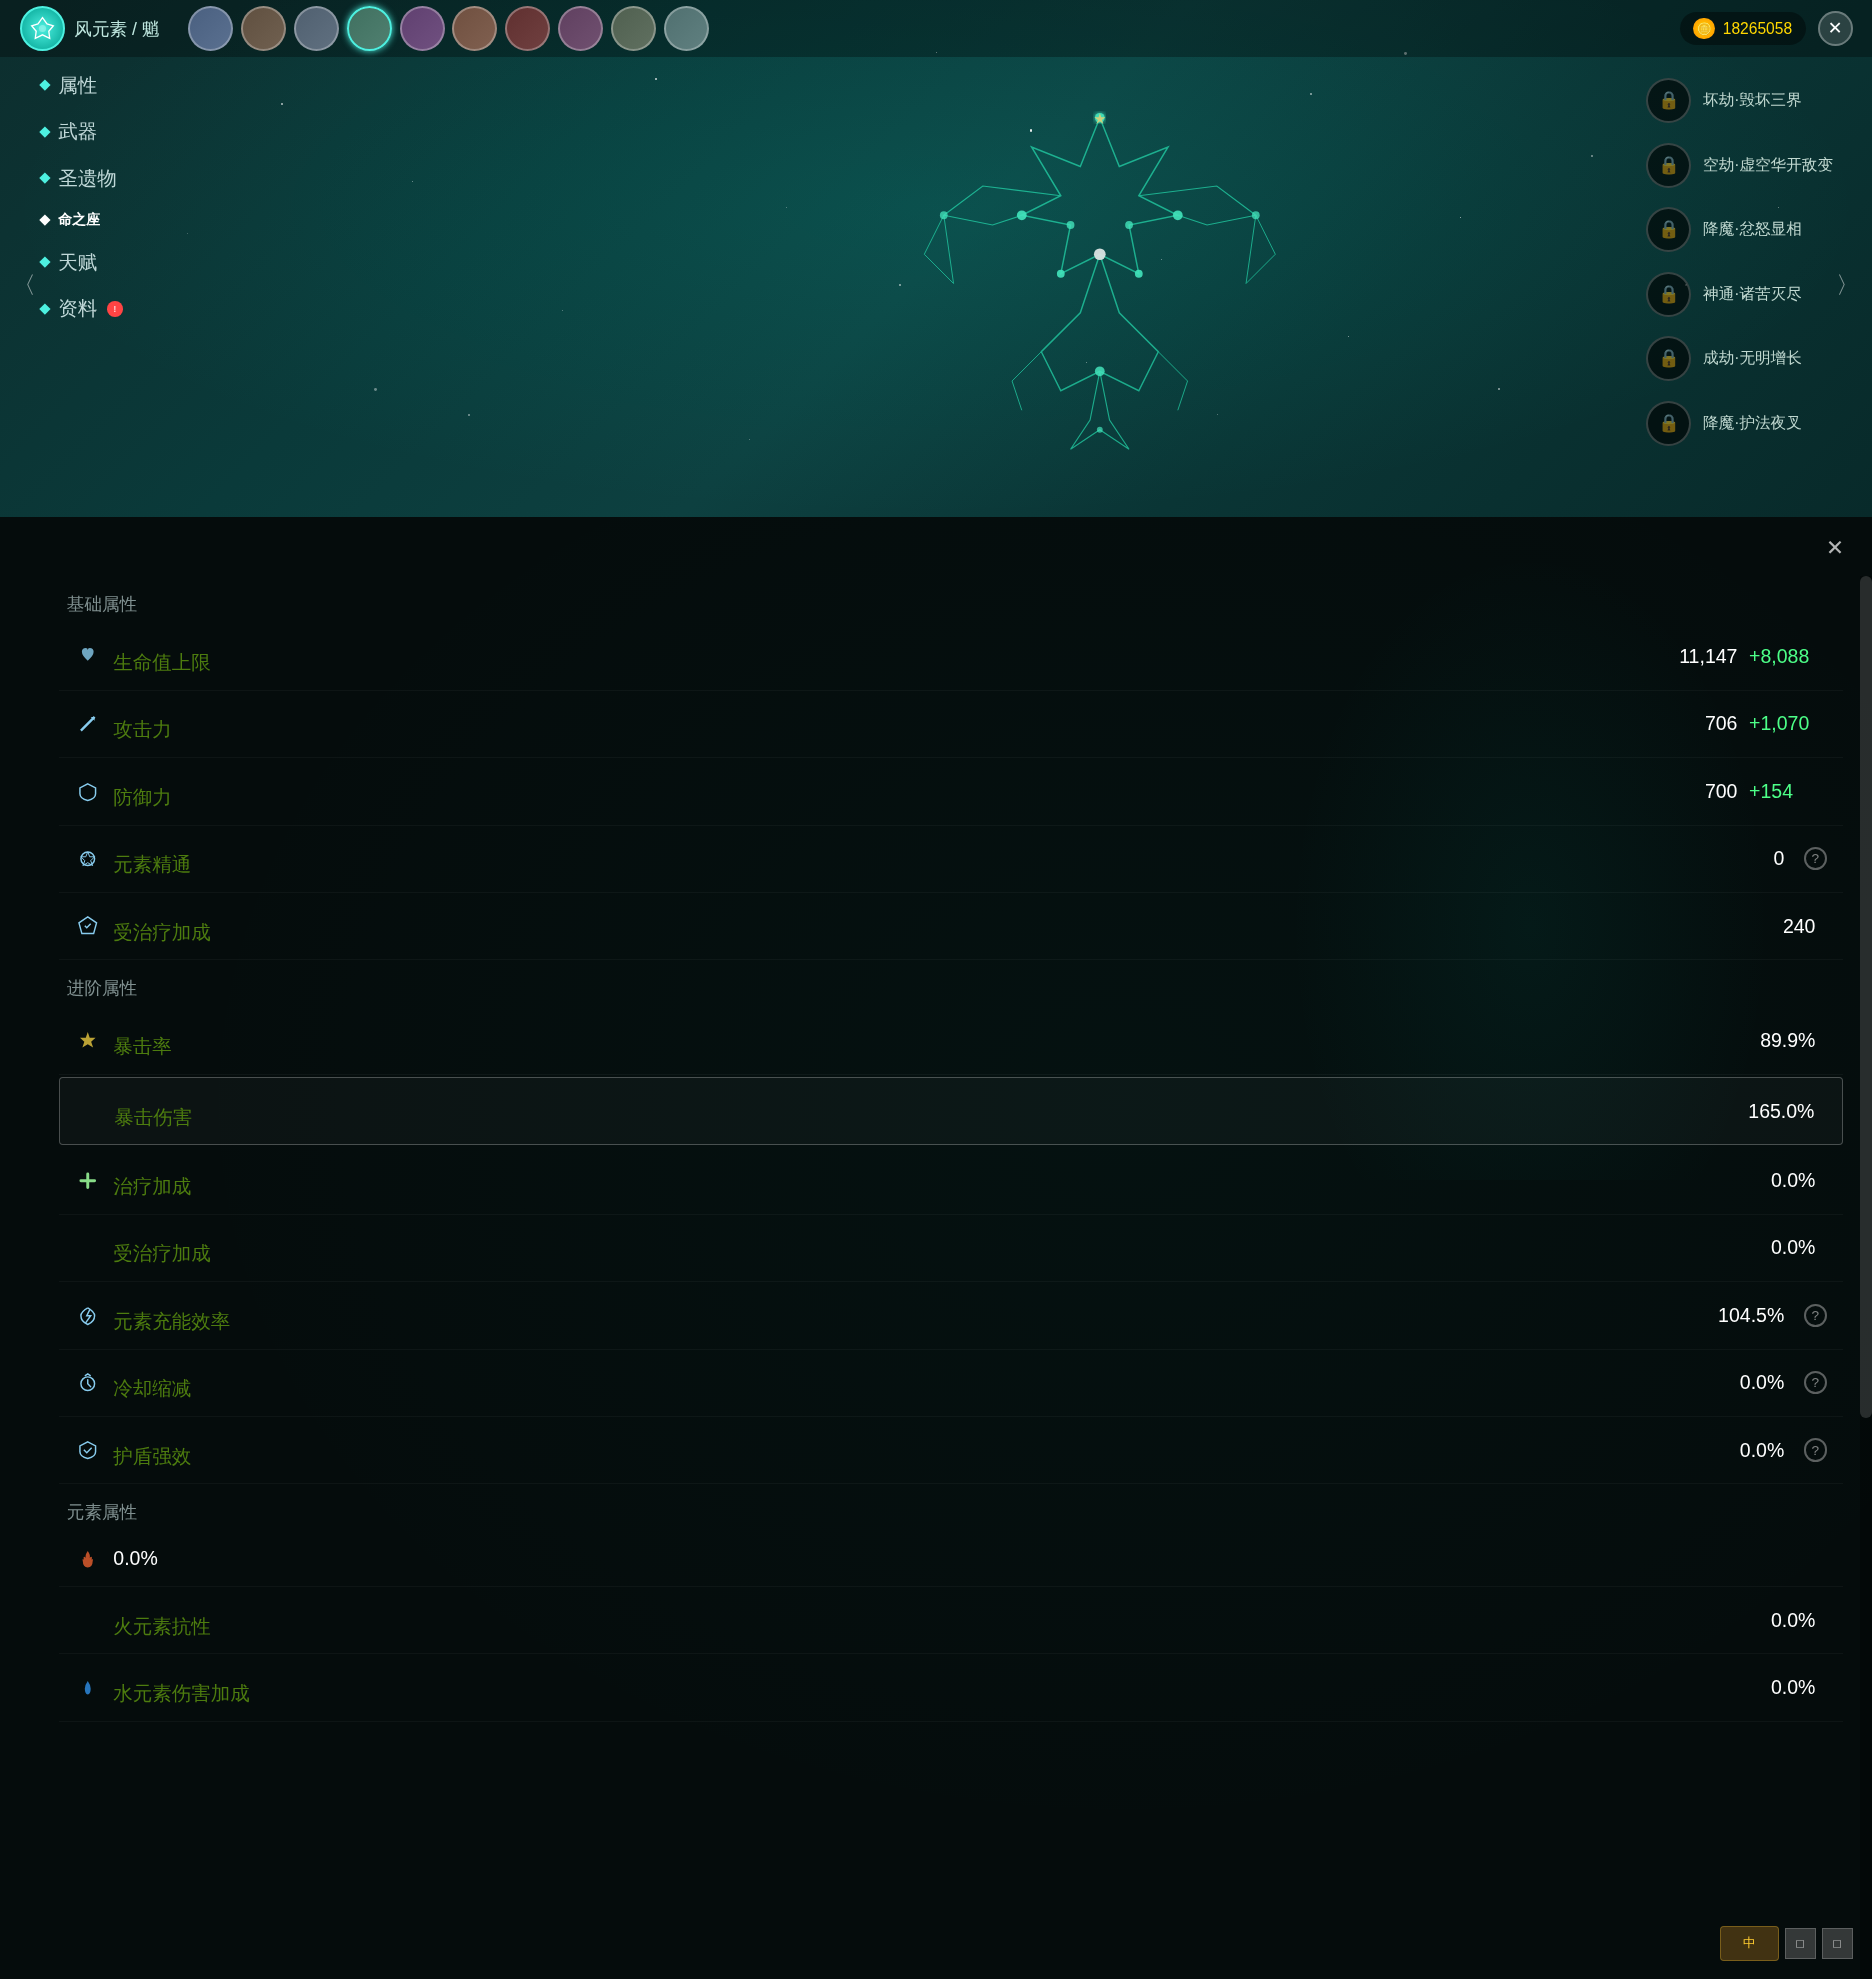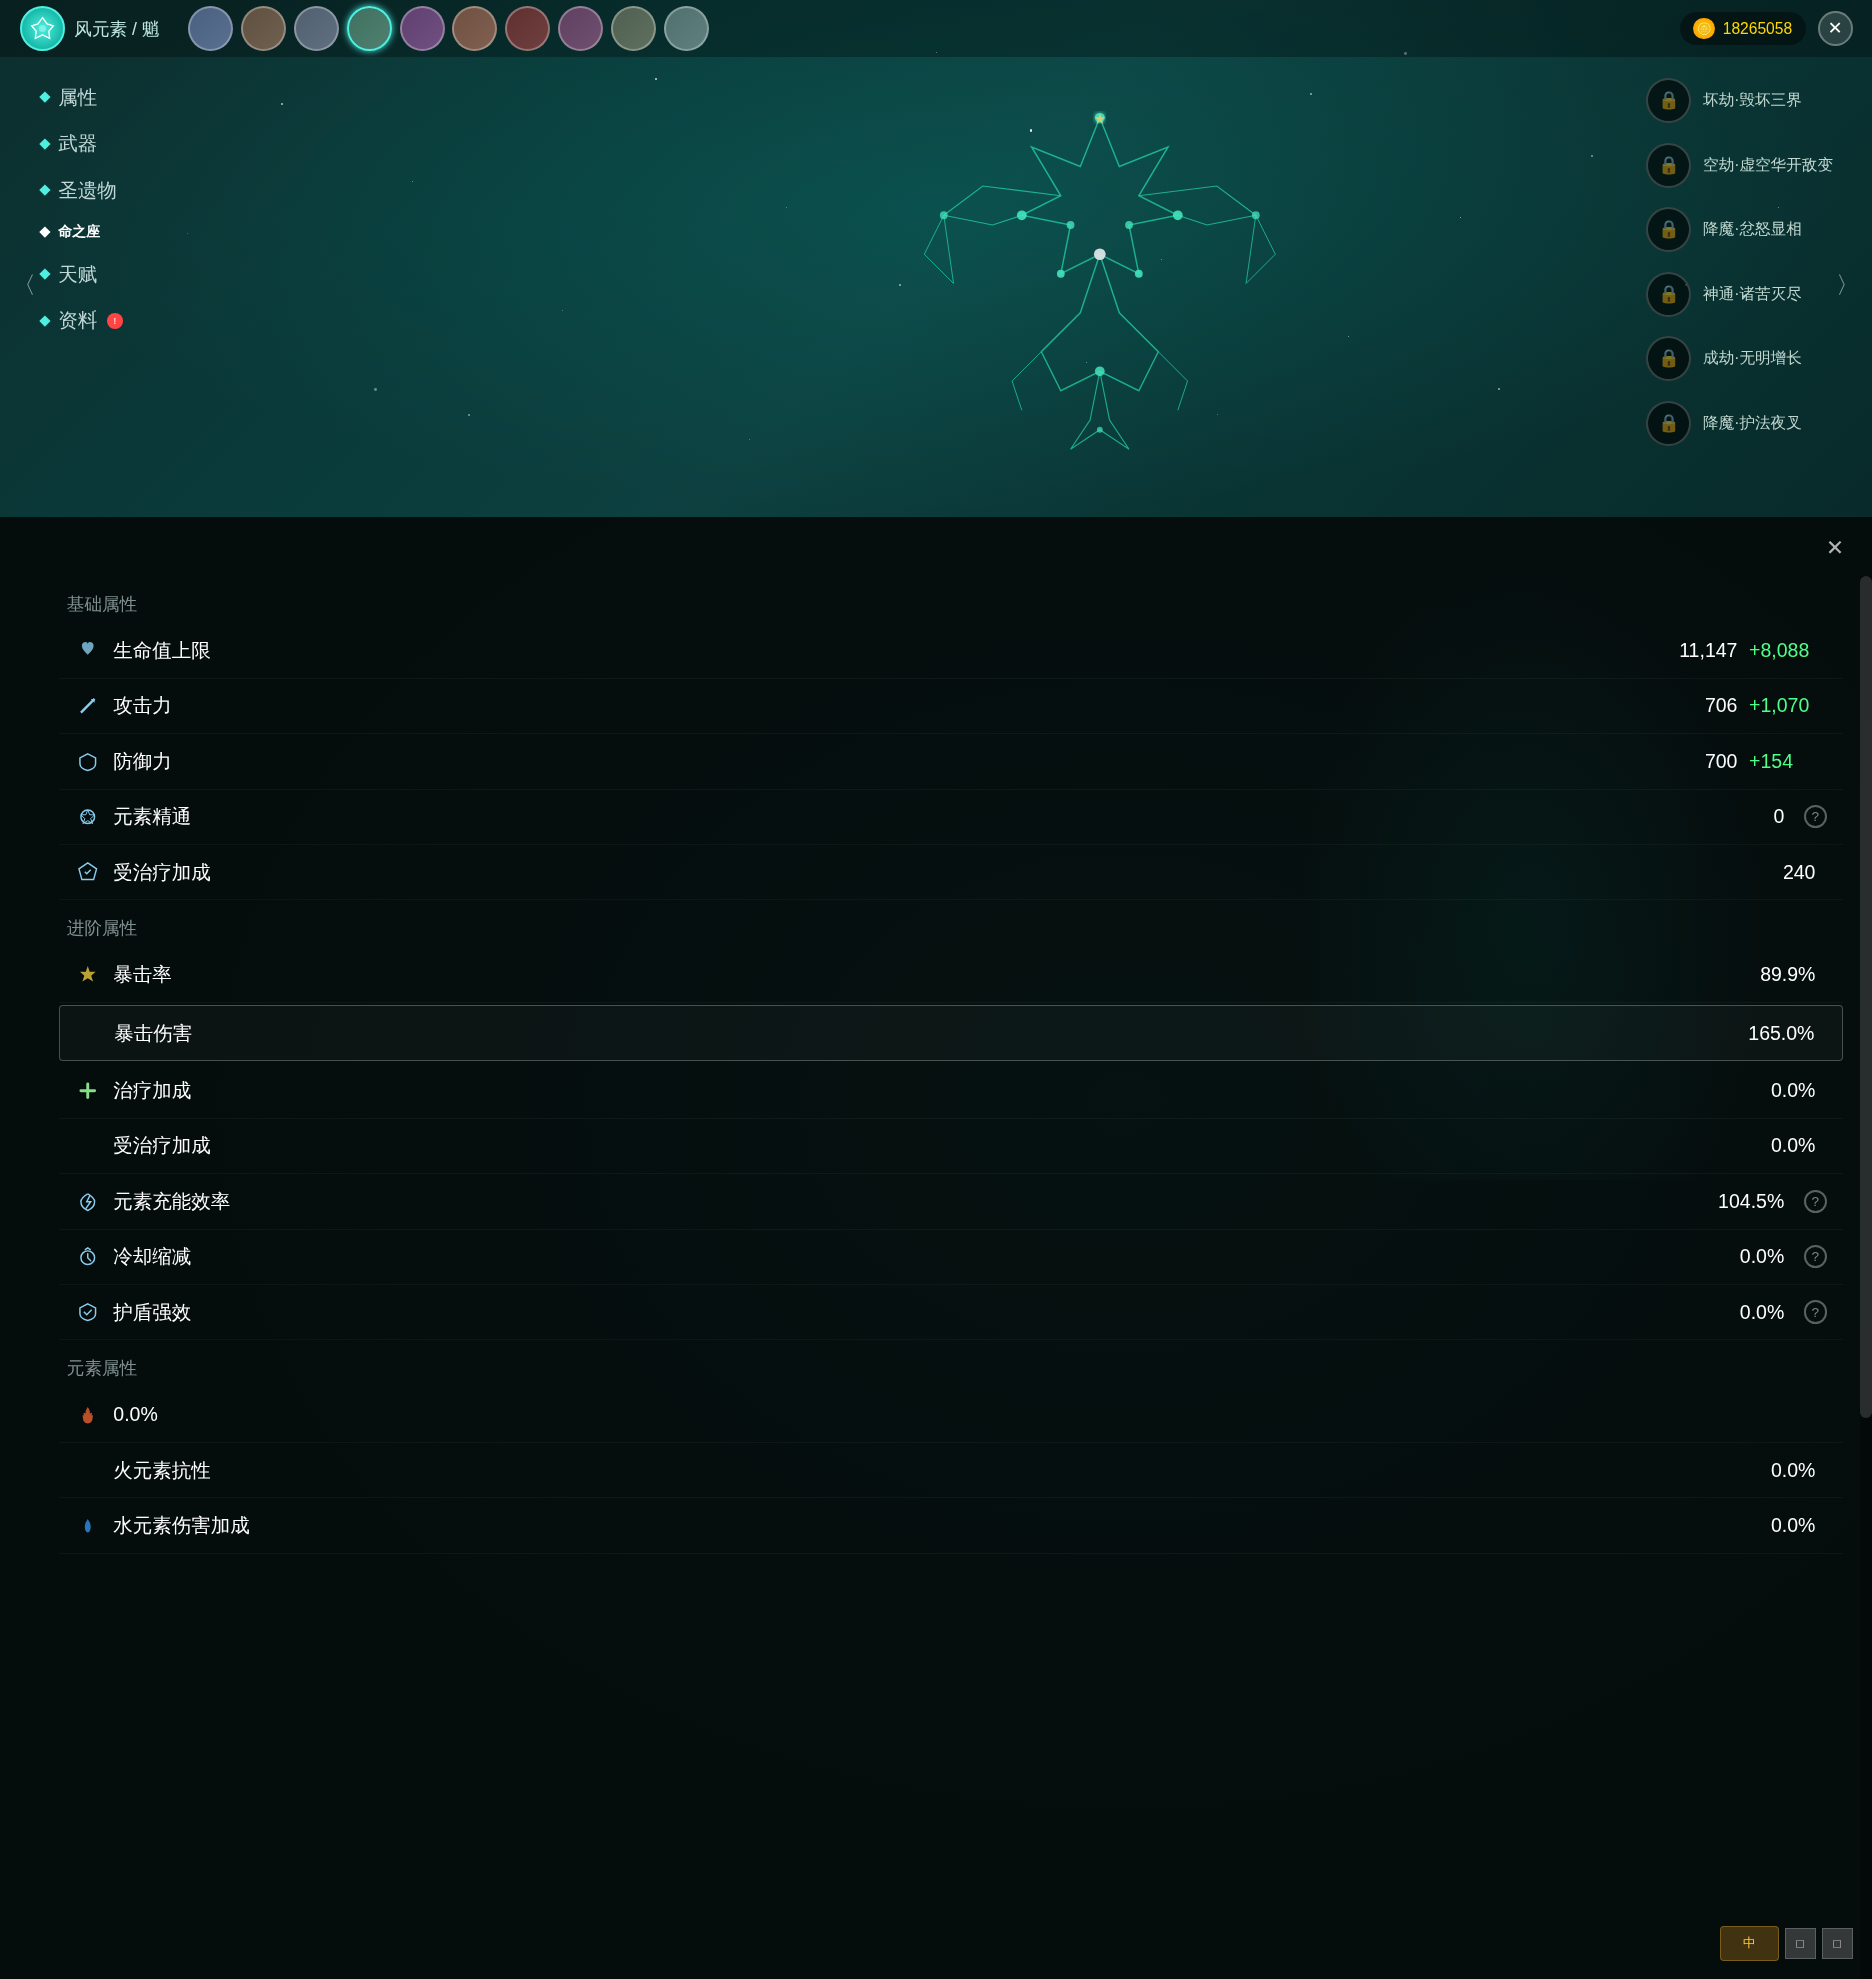--- a/index.html
+++ b/index.html
@@ -135,21 +135,21 @@
       color: white;
       font-size: 17.6px;
       cursor: pointer;
       margin-left: 11.7px;
     }
 
     
     .left-menu {
       position: absolute;
       left: 29px;
-      top: 76px;
+      top: 64px;
       z-index: 10;
     }
 
     .menu-item {
       display: flex;
       align-items: center;
       gap: 9.8px;
       padding: 7.8px 11.7px;
       color: #c0d8d8;
       font-size: 19.5px;
@@ -318,23 +318,24 @@
       margin-right: 11.7px;
       display: flex;
       align-items: center;
       justify-content: center;
       font-size: 17.6px;
       color: #88cccc;
       flex-shrink: 0;
     }
 
     .stat-name {
-      color: #ffffff;
+      color: #4d7c0f;
       font-size: 19.5px;
       flex: 1;
+      margin-top: 12px;
     }
 
     .stat-value {
       color: white;
       font-size: 19.5px;
       margin-right: 11.7px;
     }
 
     .stat-bonus {
       font-size: 19.5px;

